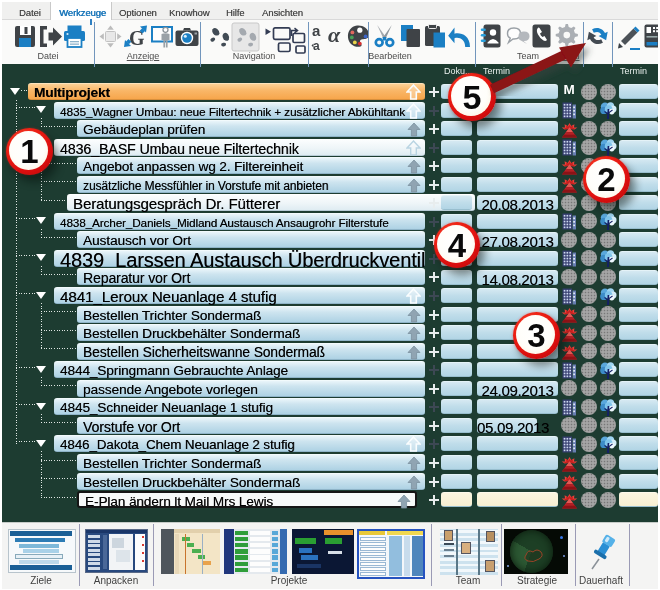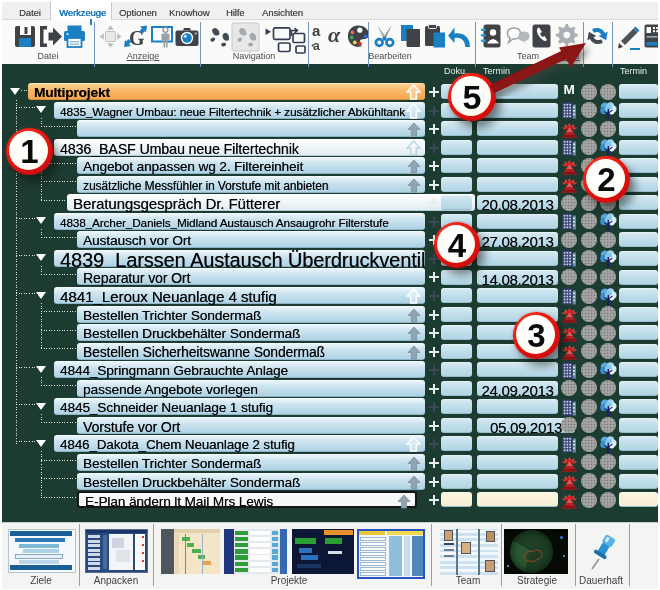--- a/index.html
+++ b/index.html
@@ -318,20 +318,21 @@
     <circle cx="10.5" cy="3.8" r="3.6" fill="#9fd4f0"></circle>
     <circle cx="3.8" cy="8.4" r="3.6" fill="#3c8cc8"></circle>
     <circle cx="13" cy="7" r="3.5" fill="#d4ecf8"></circle>
     <circle cx="8.6" cy="7" r="3.8" fill="#7fc4ea"></circle>
     <circle cx="11.8" cy="9.6" r="2.8" fill="#eef8fd"></circle>
     <path d="M7.6 7 L9.2 7 L9 17 L7 17 Z" fill="#141f66"></path>
     <path d="M8.2 10.4 L12.2 7.6 L12.8 8.6 L8.6 11.6 Z" fill="#141f66"></path>
     <path d="M8.4 11.6 L4.8 9 L4.2 10 L8.2 12.8 Z" fill="#141f66"></path>
   </svg>
 <div class="bar blue" style="left:77px;top:120px;width:348px;">
+    <div class="bartext" style="left:6px;font-size:13.6px;">Gebäudeplan prüfen</div>
     <svg class="abs" style="right:4px;top:1px;z-index:4;" width="14" height="15" viewBox="0 0 14 15">
       <path d="M7 1 L13 7.5 L9.6 7.5 L9.6 14 L4.4 14 L4.4 7.5 L1 7.5 Z" fill="#90a4b2" stroke="#7b909e" stroke-width="0.8"></path>
     </svg>
   </div>
 <div class="plus" style="left:429px;top:124px;color:#e8edee;"></div>
 <div class="box" style="left:441px;top:121px;width:31px;"></div>
 <div class="box" style="left:477px;top:121px;width:81px;"></div>
 <div class="box" style="left:619px;top:121px;width:38.5px;"></div>
 <svg class="abs" style="left:561px;top:122.6px;z-index:3;" width="17" height="15" viewBox="0 0 17 15">
     <path d="M8.5 0 L10.2 3 L13.4 1.2 L13 4.4 L16.4 4.6 L13.4 6.6 L8.5 5.4 L3.6 6.6 L0.6 4.6 L4 4.4 L3.6 1.2 L6.8 3 Z" fill="#e8433c"></path>
@@ -741,21 +742,21 @@
     <circle cx="11.8" cy="9.6" r="2.8" fill="#eef8fd"></circle>
     <path d="M7.6 7 L9.2 7 L9 17 L7 17 Z" fill="#141f66"></path>
     <path d="M8.2 10.4 L12.2 7.6 L12.8 8.6 L8.6 11.6 Z" fill="#141f66"></path>
     <path d="M8.4 11.6 L4.8 9 L4.2 10 L8.2 12.8 Z" fill="#141f66"></path>
   </svg>
 <div class="bar blue" style="left:77px;top:417px;width:348px;">
     <div class="bartext" style="left:6px;font-size:14.1px;">Vorstufe vor Ort</div>
   </div>
 <div class="plus" style="left:429px;top:421px;color:#e8edee;"></div>
 <div class="box" style="left:441px;top:418px;width:31px;"></div>
-<div class="box" style="left:477px;top:418px;width:98px;">
+<div class="box" style="left:477px;top:418px;width:60px;">
     <div class="datetext">05.09.2013</div>
   </div>
 <div class="box" style="left:619px;top:418px;width:38.5px;"></div>
 <div class="circ" style="left:561px;top:417px;"></div>
 <div class="circ" style="left:581px;top:417px;"></div>
 <div class="circ" style="left:600px;top:417px;"></div>
 <div class="bar blue" style="left:54px;top:435px;width:371px;">
     <div class="bartext" style="left:6px;font-size:13.4px;">4846_Dakota_Chem Neuanlage 2 stufig</div>
     <svg class="abs" style="right:4px;top:0px;z-index:4;" width="15" height="16" viewBox="0 0 15 16">
       <path d="M7.5 1 L14 8 L10.3 8 L10.3 15 L4.7 15 L4.7 8 L1 8 Z" fill="rgba(255,255,255,0.3)" stroke="#fafdfe" stroke-width="1.6"></path>

